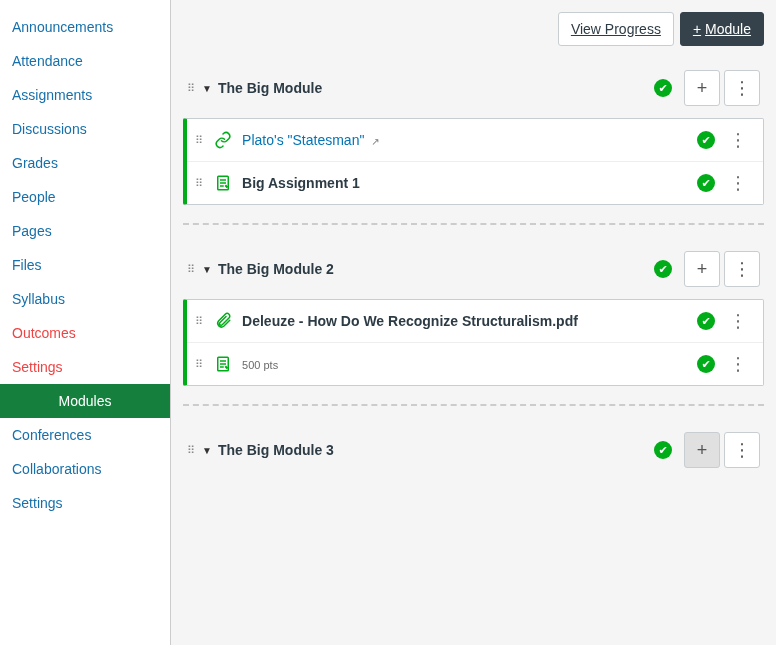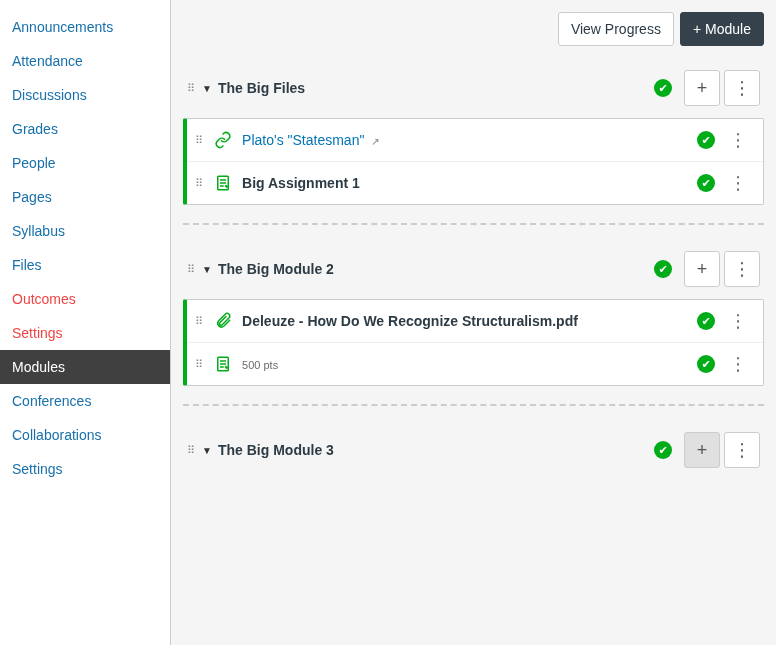--- a/index.html
+++ b/index.html
@@ -21,22 +21,23 @@
   }
   .sidebar-item {
     display: block;
     padding: 9px 12px;
     color: #1770AB;
     text-decoration: none;
     font-size: 14px;
     cursor: pointer;
   }
   .sidebar-item.active {
-    background: #404040;
+    background: #15803d;
     color: #fff;
+    text-align: center;
   }
   .sidebar-item.disabled {
     color: #ef4444;
   }
   .main {
     flex: 1;
     background: #f5f5f5;
     border-left: 1px solid #ccc;
     padding: 12px;
     position: relative;
@@ -51,20 +52,21 @@
     display: inline-flex;
     align-items: center;
     gap: 4px;
     padding: 8px 12px;
     border-radius: 3px;
     font-size: 14px;
     cursor: pointer;
     border: 1px solid #c7cdd1;
     background: #fff;
     color: #2D3B45;
+    text-decoration: underline;
   }
   .btn.dark {
     background: #35424B;
     color: #fff;
     border-color: #35424B;
   }
   .module {
     border: 1px solid #ccc;
     border-top: 2px dashed #ccc;
     border-left: none;
@@ -168,26 +170,27 @@
   .kebab { color: #666; cursor: pointer; padding: 0 4px; font-size: 18px; line-height: 1; }
   .ext-icon { font-size: 10px; color: #777; margin-left: 4px; }
 </style>
 </head>
 <body>
 
 <div class="layout">
   <nav class="sidebar" id="sidebar">
       <a class="sidebar-item">Announcements</a>
       <a class="sidebar-item">Attendance</a>
+      <a class="sidebar-item">Assignments</a>
       <a class="sidebar-item">Discussions</a>
       <a class="sidebar-item">Grades</a>
       <a class="sidebar-item">People</a>
       <a class="sidebar-item">Pages</a>
+      <a class="sidebar-item">Files</a>
       <a class="sidebar-item">Syllabus</a>
-      <a class="sidebar-item">Files</a>
       <a class="sidebar-item disabled">Outcomes</a>
       <a class="sidebar-item disabled">Settings</a>
       <a class="sidebar-item active">Modules</a>
       <a class="sidebar-item">Conferences</a>
       <a class="sidebar-item">Collaborations</a>
       <a class="sidebar-item">Settings</a>
     </nav>
   <main class="main">
 
     <div class="top-actions">
@@ -196,21 +199,21 @@
         <span>+</span>
         <span>Module</span>
       </button>
     </div>
 
     <div id="modules-container">
         <div class="module">
           <div class="module-header">
             <span class="drag-handle">⠿</span>
             <span class="collapse-caret">▼</span>
-            <span class="module-title">The Big Files</span>
+            <span class="module-title">The Big Module</span>
             <span class="status-check">✔</span>
             <span class="icon-btn">+</span>
             <span class="icon-btn">⋮</span>
           </div>
           <div class="module-items">
             <div class="module-item-row">
               <span class="drag-handle">⠿</span>
               <span class="item-icon">
                 <svg viewBox="0 0 24 24" fill="none" stroke="#00AC18" stroke-width="2" stroke-linecap="round">
                   <path d="M10 13a5 5 0 0 0 7 0l3-3a5 5 0 0 0-7-7l-1 1"></path>

